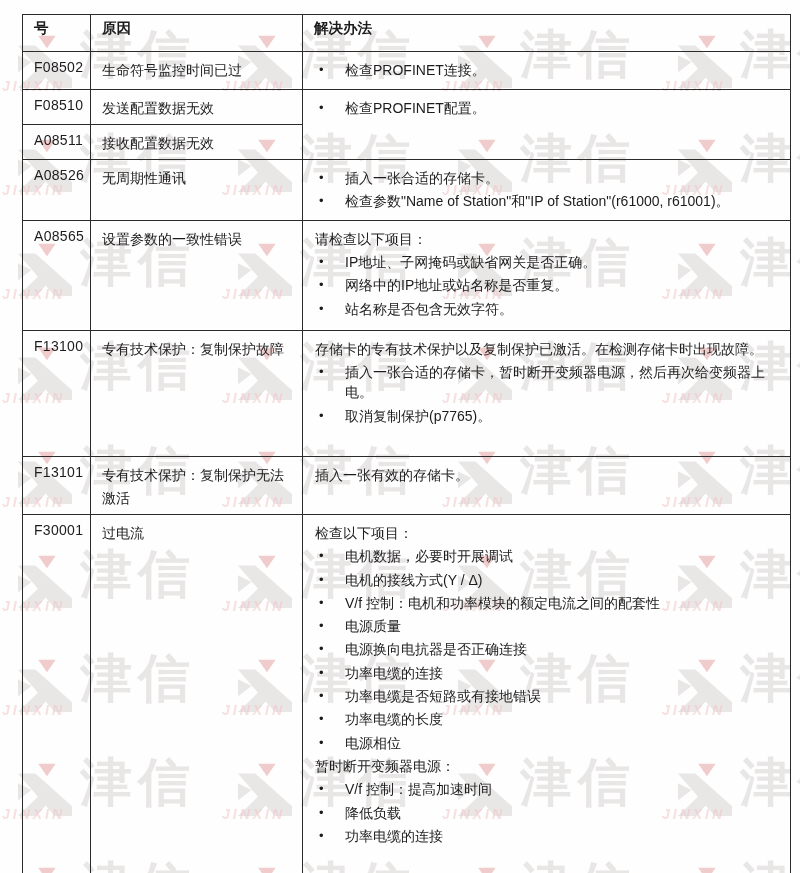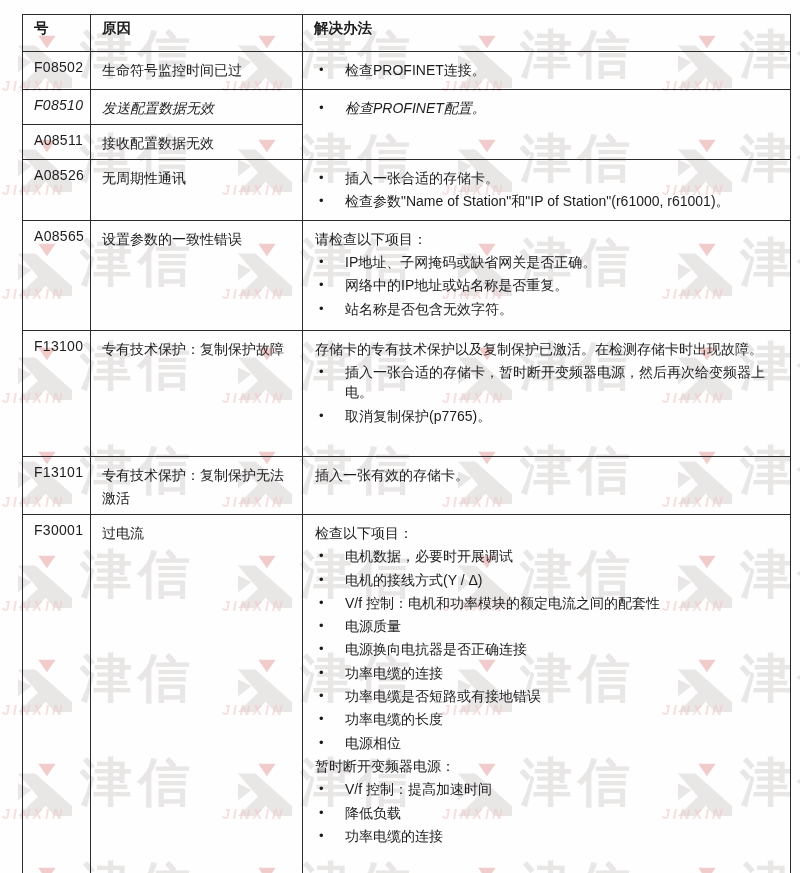--- a/index.html
+++ b/index.html
@@ -430,21 +430,21 @@
       <tr style="height: 38px;">
         <td class="code-cell">F08502</td>
         <td class="cause-cell">生命符号监控时间已过</td>
         <td class="sol-cell">
           <div class="sol-item">
             <span class="bullet">•</span>
             <span class="txt">检查PROFINET连接。</span>
           </div>
         </td>
       </tr>
-      <tr style="height: 27px; font-style: italic;">
+      <tr style="height: 27px;">
         <td class="code-cell">F08510</td>
         <td class="cause-cell">发送配置数据无效</td>
         <td class="sol-cell" rowspan="2">
           <div class="sol-item">
             <span class="bullet">•</span>
             <span class="txt">检查PROFINET配置。</span>
           </div>
         </td>
       </tr>
       <tr style="height: 28px;">

